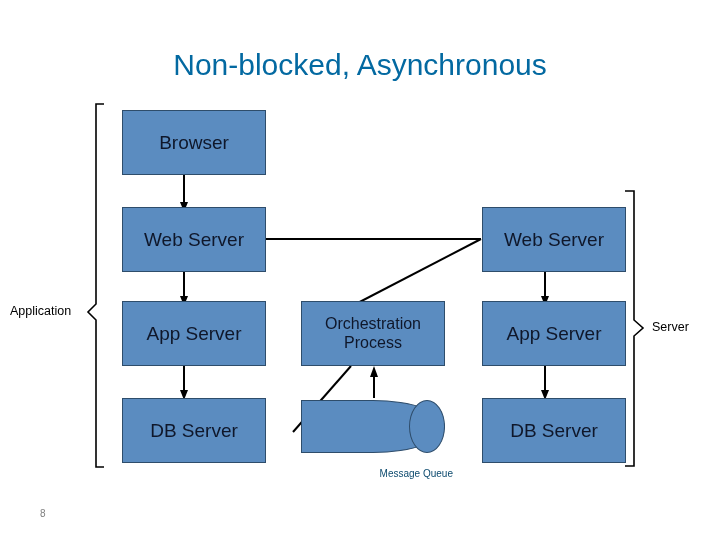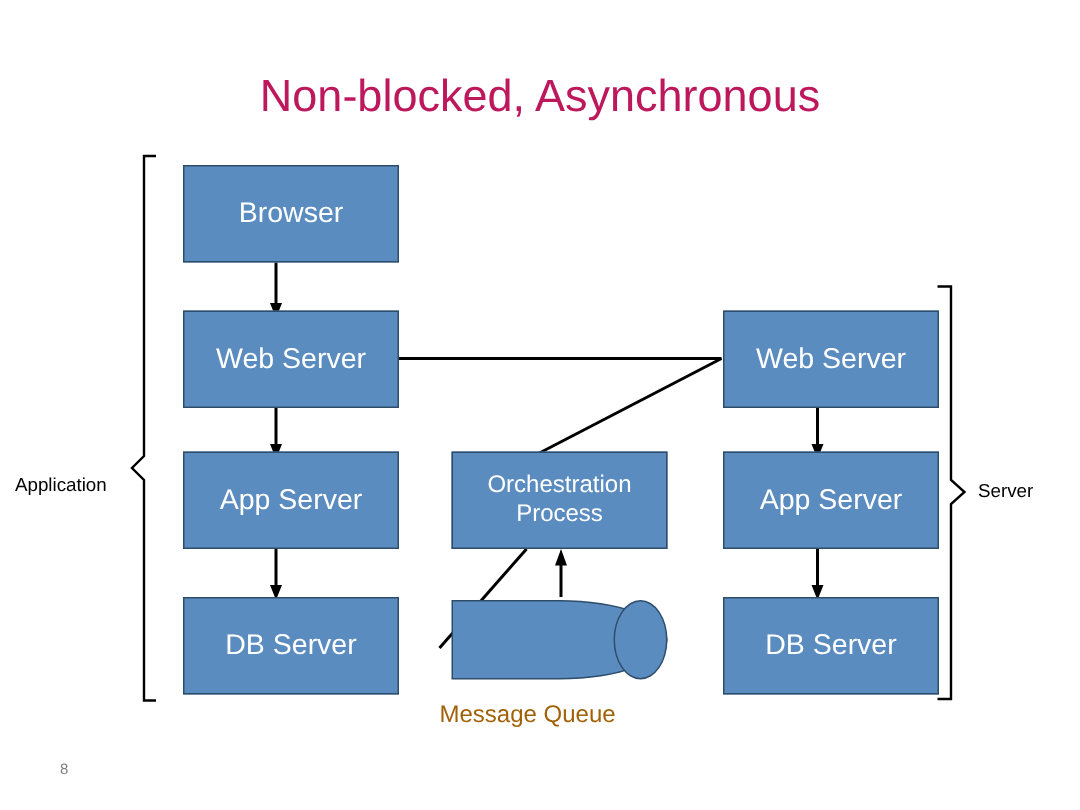--- a/index.html
+++ b/index.html
@@ -18,34 +18,34 @@
     width: 720px;
     height: 540px;
   }
   #title {
     position: absolute;
     left: 0;
     top: 48px;
     width: 720px;
     text-align: center;
     font-size: 30px;
-    color: #be185d;
+    color: #0369a1;
     font-weight: normal;
     letter-spacing: 0px;
   }
   .box {
     position: absolute;
     background: #5b8cc0;
     border: 1px solid #2e4d6b;
     box-sizing: border-box;
     display: flex;
     align-items: center;
     justify-content: center;
     text-align: center;
-    color: #ffffff;
+    color: #0f172a;
     font-size: 19px;
     line-height: 1.15;
   }
   .cyl {
     position: absolute;
     background: #5b8cc0;
     border: 1px solid #2e4d6b;
     box-sizing: border-box;
     border-radius: 0 50% 50% 0 / 0 50% 50% 0;
   }
@@ -62,24 +62,24 @@
     background: #5b8cc0;
   }
   .label-small {
     position: absolute;
     font-size: 12.5px;
     color: #000000;
     white-space: nowrap;
   }
   .mq-label {
     position: absolute;
-    font-size: 16px;
-    color: #a16207;
+    font-size: 10px;
+    color: #0c4a6e;
     width: 160px;
-    text-align: left;
+    text-align: right;
   }
   #pagenum {
     position: absolute;
     left: 40px;
     top: 508px;
     font-size: 10px;
     color: #7f7f7f;
   }
   svg.layer {
     position: absolute;
@@ -142,19 +142,19 @@
   <div class="box" style="left:122px; top:398px; width:144px; height:65px;">DB Server</div>
 
   <div class="box" style="left:482px; top:398px; width:144px; height:65px;">DB Server</div>
 
   <div class="cyl" style="left:301px; top:400px; width:144px; height:53px;">
     <div class="cyl-cap"></div>
   </div>
 
   <div class="mq-label" style="left:293px; top:468px;">Message Queue</div>
 
-  <div class="label-small" style="left:10px; top:316px;">Application</div>
+  <div class="label-small" style="left:10px; top:304px;">Application</div>
 
   <div class="label-small" style="left:652px; top:320px;">Server</div>
 
   <div id="pagenum">8</div>
 
 </div>
 
 </body></html>

